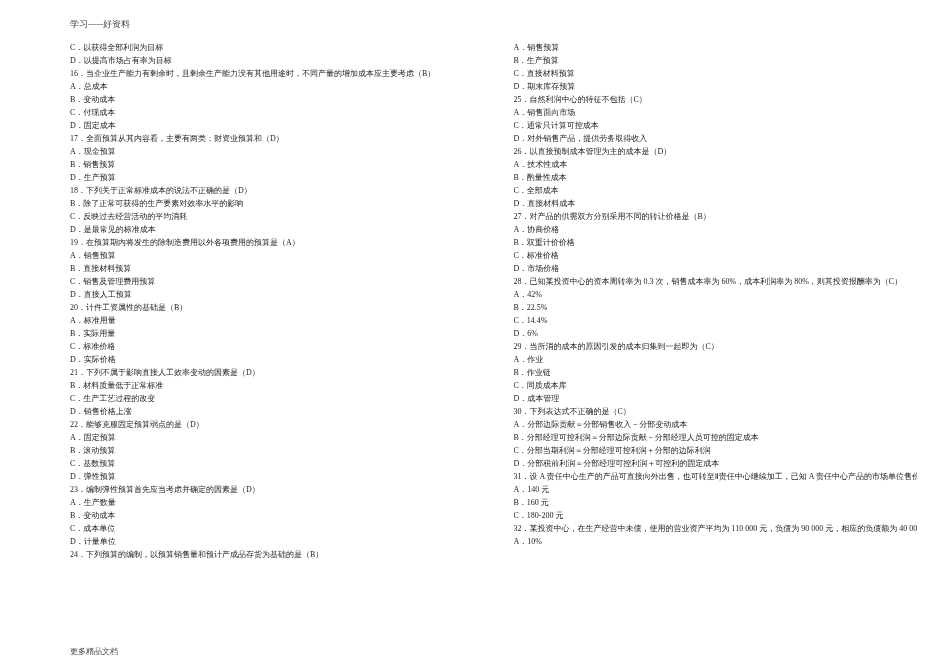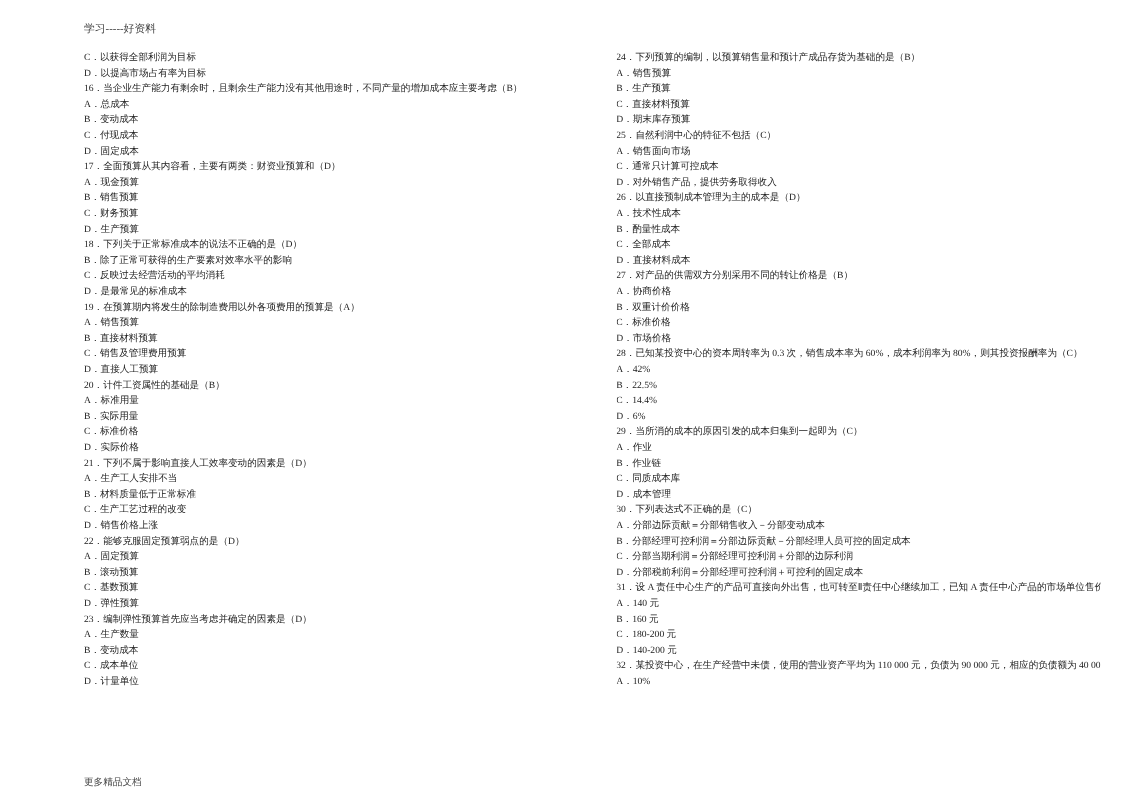--- a/index.html
+++ b/index.html
@@ -53,38 +53,36 @@
       <span class="line">C．以获得全部利润为目标</span>
       <span class="line">D．以提高市场占有率为目标</span>
       <span class="line">16．当企业生产能力有剩余时，且剩余生产能力没有其他用途时，不同产量的增加成本应主要考虑（B）</span>
       <span class="line">A．总成本</span>
       <span class="line">B．变动成本</span>
       <span class="line">C．付现成本</span>
       <span class="line">D．固定成本</span>
       <span class="line">17．全面预算从其内容看，主要有两类：财资业预算和（D）</span>
       <span class="line">A．现金预算</span>
       <span class="line">B．销售预算</span>
-      <span class="line">C．财务预算</span>
       <span class="line">D．生产预算</span>
       <span class="line">18．下列关于正常标准成本的说法不正确的是（D）</span>
       <span class="line">B．除了正常可获得的生产要素对效率水平的影响</span>
       <span class="line">C．反映过去经营活动的平均消耗</span>
       <span class="line">D．是最常见的标准成本</span>
       <span class="line">19．在预算期内将发生的除制造费用以外各项费用的预算是（A）</span>
       <span class="line">A．销售预算</span>
       <span class="line">B．直接材料预算</span>
       <span class="line">C．销售及管理费用预算</span>
       <span class="line">D．直接人工预算</span>
       <span class="line">20．计件工资属性的基础是（B）</span>
       <span class="line">A．标准用量</span>
       <span class="line">B．实际用量</span>
       <span class="line">C．标准价格</span>
       <span class="line">D．实际价格</span>
       <span class="line">21．下列不属于影响直接人工效率变动的因素是（D）</span>
-      <span class="line">A．生产工人安排不当</span>
       <span class="line">B．材料质量低于正常标准</span>
       <span class="line">C．生产工艺过程的改变</span>
       <span class="line">D．销售价格上涨</span>
       <span class="line">22．能够克服固定预算弱点的是（D）</span>
       <span class="line">A．固定预算</span>
       <span class="line">B．滚动预算</span>
       <span class="line">C．基数预算</span>
       <span class="line">D．弹性预算</span>
       <span class="line">23．编制弹性预算首先应当考虑并确定的因素是（D）</span>
       <span class="line">A．生产数量</span>
@@ -122,18 +120,17 @@
       <span class="line">D．成本管理</span>
       <span class="line">30．下列表达式不正确的是（C）</span>
       <span class="line">A．分部边际贡献＝分部销售收入－分部变动成本</span>
       <span class="line">B．分部经理可控利润＝分部边际贡献－分部经理人员可控的固定成本</span>
       <span class="line">C．分部当期利润＝分部经理可控利润＋分部的边际利润</span>
       <span class="line">D．分部税前利润＝分部经理可控利润＋可控利的固定成本</span>
       <span class="line">31．设 A 责任中心生产的产品可直接向外出售，也可转至Ⅱ责任中心继续加工，已知 A 责任中心产品的市场单位售价为 200 元，变动性制造费用为 140 元、变动性销售费用 20 元，A 责任中心的单位已得现完分利用，在进行短期经营决策的前提下，该产品由 A 责任中心至Ⅱ责任中心的单位内转移价格应全部确定为（C）</span>
       <span class="line">A．140 元</span>
       <span class="line">B．160 元</span>
       <span class="line">C．180-200 元</span>
-      <span class="line">D．140-200 元</span>
       <span class="line">32．某投资中心，在生产经营中未债，使用的营业资产平均为 110 000 元，负债为 90 000 元，相应的负债额为 40 000 元。与其相联系的利息费用为 3 000 元、年税后期利润为 6 000 元，所得税率 50%，按营业资产计算该投资报酬率为（C）</span>
       <span class="line">A．10%</span>
     </div>
   <div class="footer">更多精品文档</div>
 </div>
 
 </body></html>

